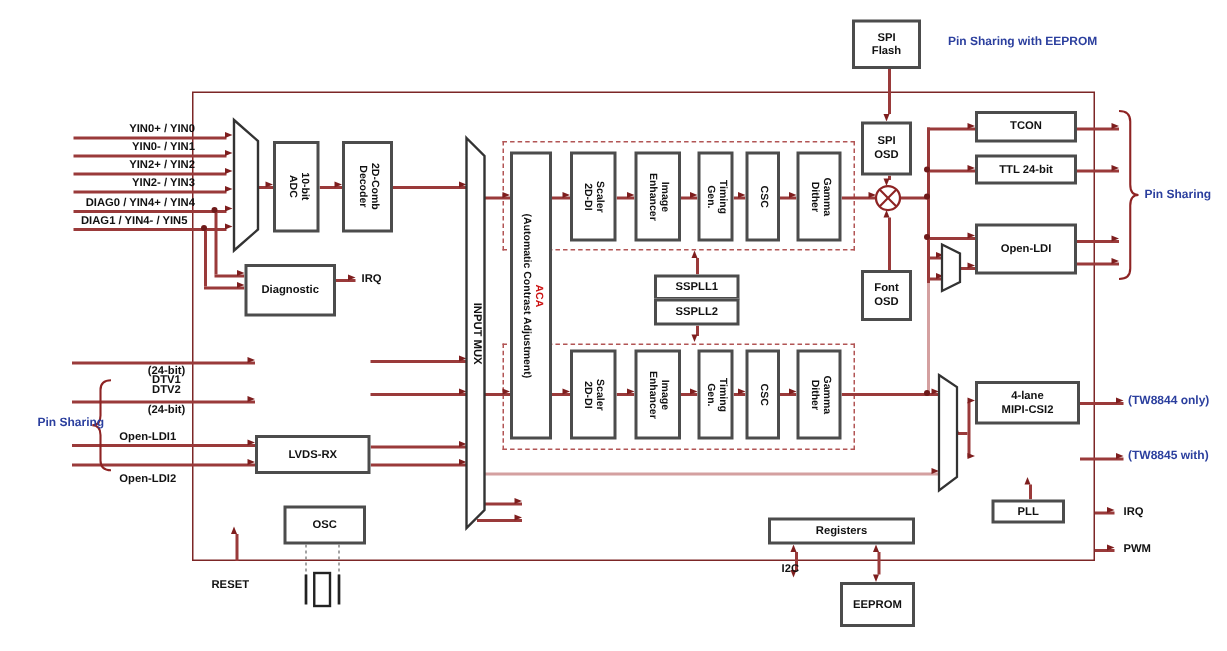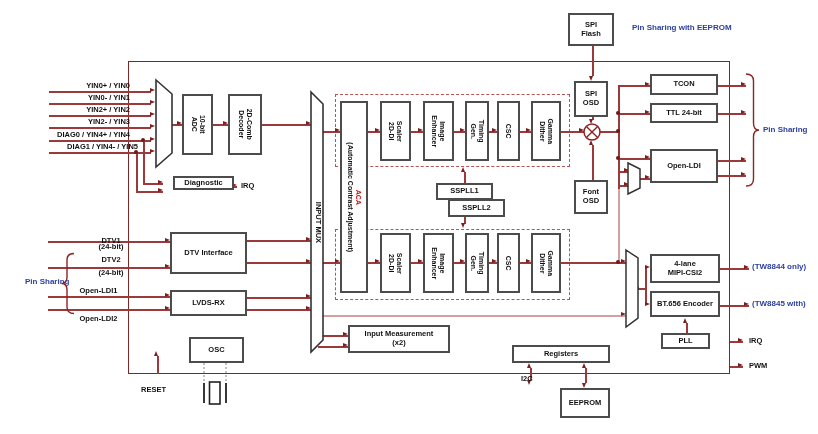--- a/index.html
+++ b/index.html
@@ -199,50 +199,46 @@
       <line x1="204" y1="383" x2="204" y2="403" stroke="#222" stroke-width="1.8"></line>
       <line x1="226" y1="383" x2="226" y2="403" stroke="#222" stroke-width="1.8"></line>
       <rect x="209.5" y="382" width="10.5" height="22" fill="#fff" stroke="#222" stroke-width="1.6"></rect>
     </g>
   </svg>
 
   <div class="b" style="left:568px;top:13px;width:46px;height:33px"><span>SPI
 Flash</span></div>
   <div class="b" style="left:182px;top:94px;width:31px;height:61px"></div>
   <div class="b" style="left:228px;top:94px;width:34px;height:61px"></div>
-  <div class="b" style="left:173px;top:176px;width:61px;height:14px"><span>Diagnostic</span></div>
-  <div class="b" style="left:170px;top:232px;width:77px;height:42px"><span>DTV Interface</span></div>
+  <div class="b" style="left:163px;top:176px;width:61px;height:35px"><span>Diagnostic</span></div>
   <div class="b" style="left:170px;top:290px;width:77px;height:26px"><span>LVDS-RX</span></div>
   <div class="b" style="left:189px;top:337px;width:55px;height:26px"><span>OSC</span></div>
   <div class="b" style="left:340px;top:101px;width:28px;height:192px"></div>
   <div class="b" style="left:380px;top:101px;width:31px;height:60px"></div>
   <div class="b" style="left:423px;top:101px;width:31px;height:60px"></div>
   <div class="b" style="left:465px;top:101px;width:24px;height:60px"></div>
   <div class="b" style="left:497px;top:101px;width:23px;height:60px"></div>
   <div class="b" style="left:531px;top:101px;width:30px;height:60px"></div>
   <div class="b" style="left:380px;top:233px;width:31px;height:60px"></div>
   <div class="b" style="left:423px;top:233px;width:31px;height:60px"></div>
   <div class="b" style="left:465px;top:233px;width:24px;height:60px"></div>
   <div class="b" style="left:497px;top:233px;width:23px;height:60px"></div>
   <div class="b" style="left:531px;top:233px;width:30px;height:60px"></div>
   <div class="b" style="left:436px;top:183px;width:57px;height:17px"><span>SSPLL1</span></div>
-  <div class="b" style="left:448px;top:199px;width:57px;height:18px"><span>SSPLL2</span></div>
+  <div class="b" style="left:436px;top:199px;width:57px;height:18px"><span>SSPLL2</span></div>
   <div class="b" style="left:574px;top:81px;width:34px;height:36px"><span>SPI
 OSD</span></div>
   <div class="b" style="left:574px;top:180px;width:34px;height:34px"><span>Font
 OSD</span></div>
   <div class="b" style="left:650px;top:74px;width:68px;height:21px"><span>TCON</span></div>
   <div class="b" style="left:650px;top:103px;width:68px;height:20px"><span>TTL 24-bit</span></div>
   <div class="b" style="left:650px;top:149px;width:68px;height:34px"><span>Open-LDI</span></div>
   <div class="b" style="left:650px;top:254px;width:70px;height:29px"><span>4-lane
 MIPI-CSI2</span></div>
-  <div class="b" style="left:650px;top:291px;width:70px;height:26px"><span>BT.656 Encoder</span></div>
   <div class="b" style="left:661px;top:333px;width:49px;height:16px"><span>PLL</span></div>
-  <div class="b" style="left:348px;top:325px;width:102px;height:28px"><span>Input Measurement
-(x2)</span></div>
   <div class="b" style="left:512px;top:345px;width:98px;height:18px"><span>Registers</span></div>
   <div class="b" style="left:560px;top:388px;width:50px;height:30px"><span>EEPROM</span></div>
 
   <div class="vt" style="left:170px;top:116px;width:56px">10-bit
 ADC</div>
   <div class="vt" style="left:217px;top:116px;width:56px">2D-Comb
 Decoder</div>
   <div class="vt" style="left:280px;top:218px;width:75px;font-size:7.5px">INPUT MUX</div>
   <div class="vt" style="left:261px;top:189px;width:186px"><span class="redtx">ACA</span><span class="blktx">(Automatic Contrast Adjustment)</span></div>
   <div class="vt" style="left:367px;top:123px;width:56px">Scaler
@@ -262,22 +258,22 @@
 Gen.</div>
   <div class="vt" style="left:480px;top:259px;width:56px">CSC</div>
   <div class="vt" style="left:518px;top:255px;width:56px">Gamma
 Dither</div>
 
   <div class="lbl rgt" style="left:30px;top:82px;width:100px">YIN0+ / YIN0</div>
   <div class="lbl rgt" style="left:30px;top:94px;width:100px">YIN0- / YIN1</div>
   <div class="lbl rgt" style="left:30px;top:106px;width:100px">YIN2+ / YIN2</div>
   <div class="lbl rgt" style="left:30px;top:118px;width:100px">YIN2- / YIN3</div>
   <div class="lbl rgt" style="left:30px;top:131px;width:100px">DIAG0 / YIN4+ / YIN4</div>
-  <div class="lbl rgt" style="left:38px;top:143px;width:100px">DIAG1 / YIN4- / YIN5</div>
-  <div class="lbl ctr" style="left:86px;top:237px;width:50px">DTV1</div>
+  <div class="lbl rgt" style="left:25px;top:143px;width:100px">DIAG1 / YIN4- / YIN5</div>
+  <div class="lbl ctr" style="left:86px;top:249px;width:50px">DTV1</div>
   <div class="lbl ctr" style="left:86px;top:243px;width:50px">(24-bit)</div>
   <div class="lbl ctr" style="left:86px;top:256px;width:50px">DTV2</div>
   <div class="lbl ctr" style="left:86px;top:269px;width:50px">(24-bit)</div>
   <div class="lbl ctr" style="left:70px;top:287px;width:57px">Open-LDI1</div>
   <div class="lbl ctr" style="left:70px;top:315px;width:57px">Open-LDI2</div>
   <div class="lbl blue" style="left:25px;top:278px">Pin Sharing</div>
   <div class="lbl" style="left:141px;top:386px">RESET</div>
   <div class="lbl" style="left:241px;top:182px">IRQ</div>
   <div class="lbl blue" style="left:632px;top:24px">Pin Sharing with EEPROM</div>
   <div class="lbl blue" style="left:763px;top:126px">Pin Sharing</div>

